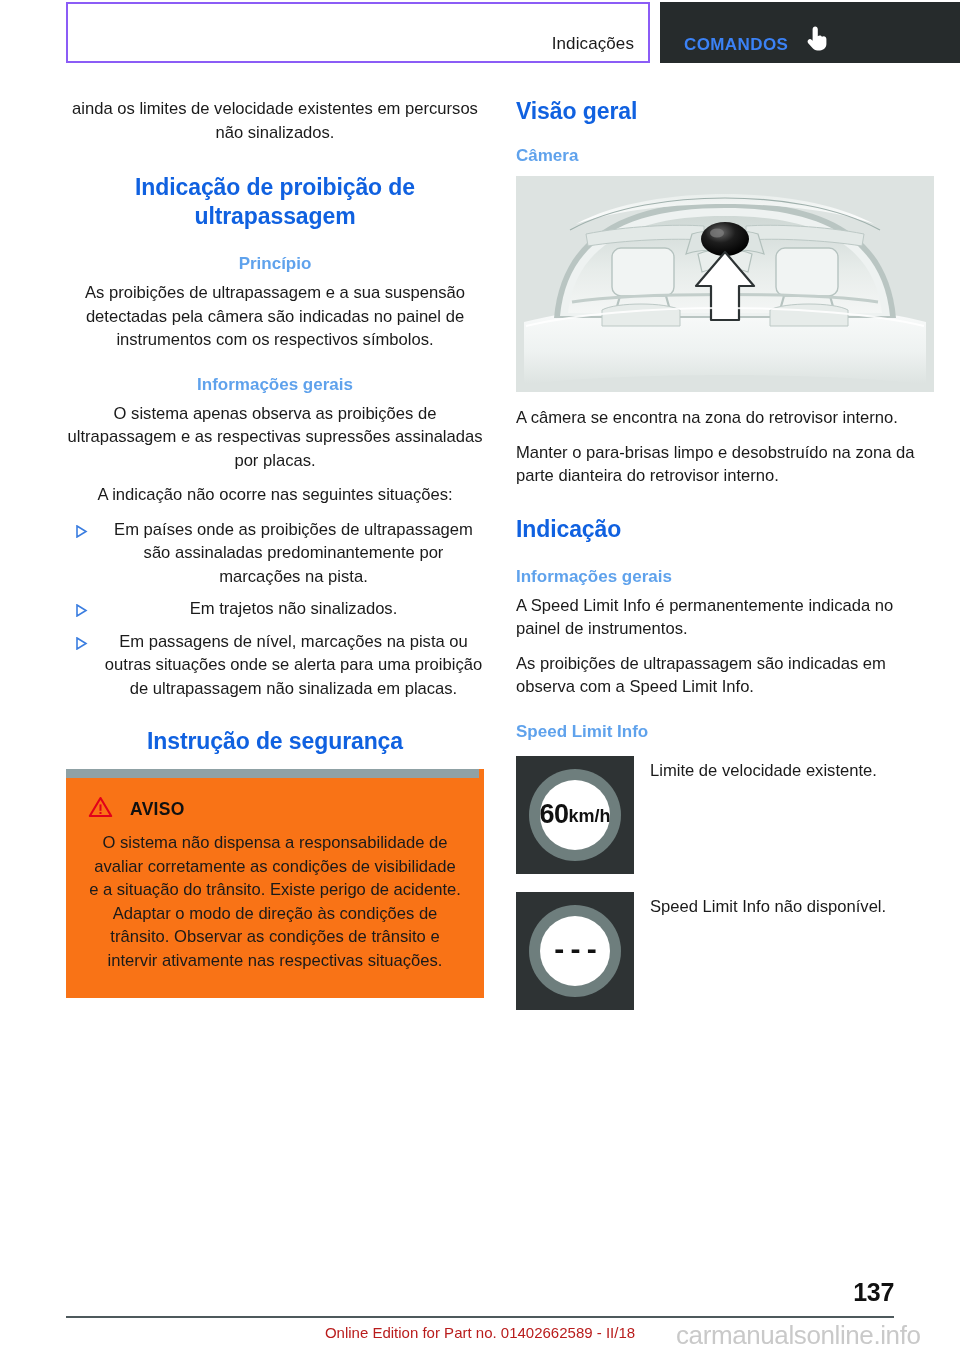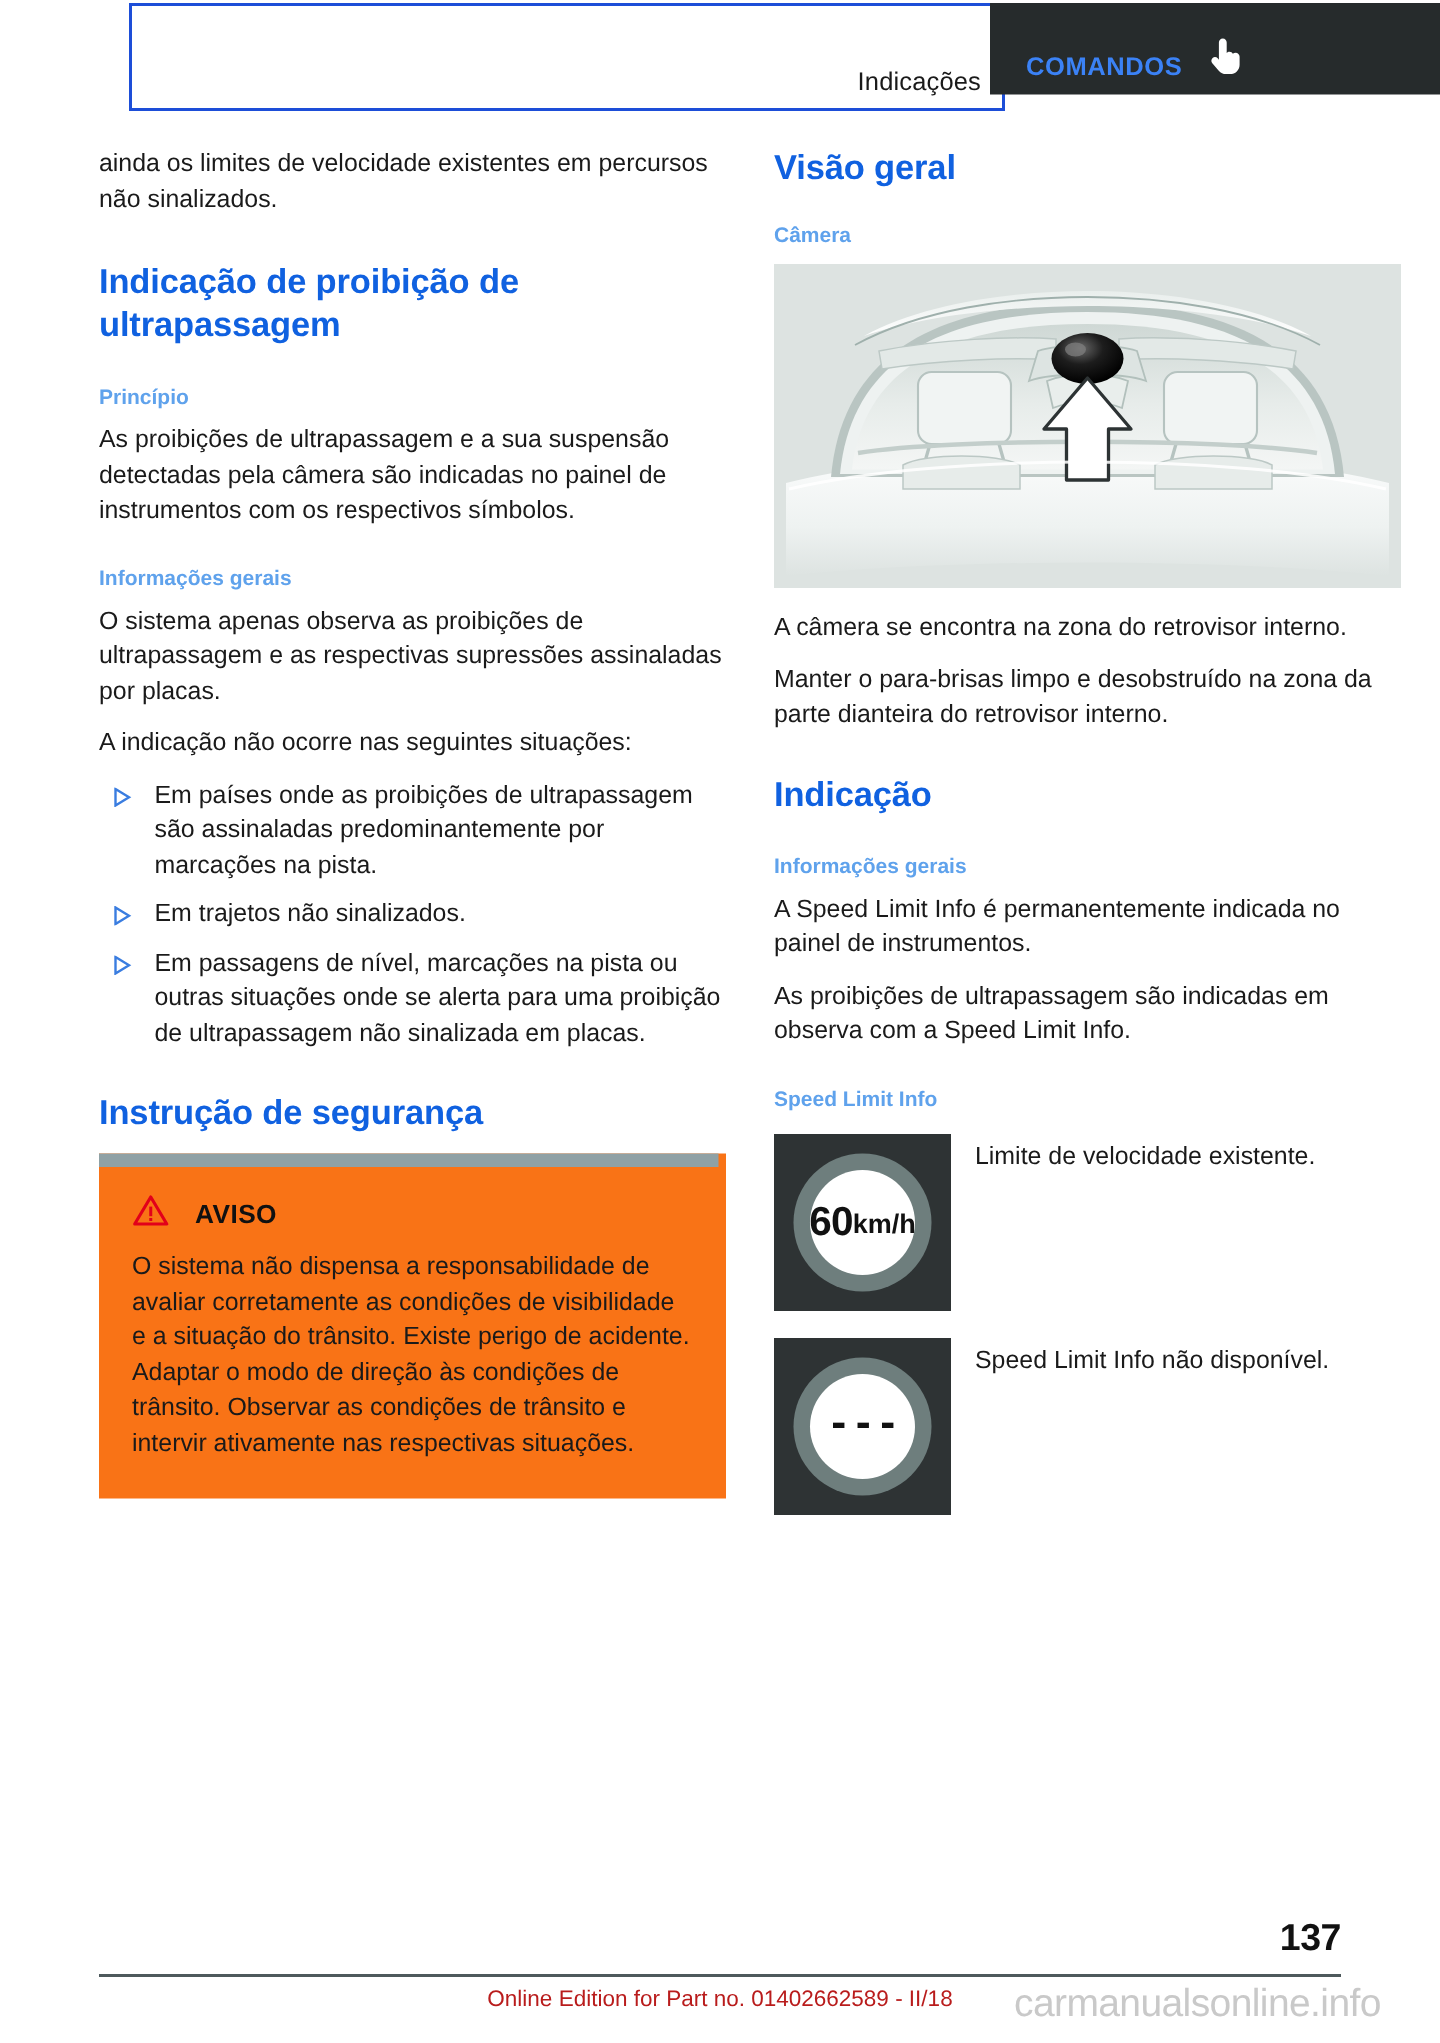--- a/index.html
+++ b/index.html
@@ -19,29 +19,28 @@
   
   .header {
     position: absolute;
     left: 0; top: 0;
     width: 960px;
     height: 70px;
   }
   .header-left-box {
     position: absolute;
     left: 66px; top: 2px;
-    width: 584px; height: 72px;
-    border: 2px solid #1d4ed8;
+    width: 584px; height: 61px;
+    border: 2px solid #8b5cf6;
     background: #ffffff;
     box-sizing: border-box;
     display: flex;
     align-items: flex-end;
     justify-content: flex-end;
     padding: 0 14px 7px 0;
-    margin-left: 20px;
   }
   .header-left-box .crumb {
     font-size: 17px;
     color: #1a1a1a;
     letter-spacing: .1px;
   }
   .header-right-box {
     position: absolute;
     left: 660px; top: 2px;
     width: 300px; height: 61px;
@@ -63,21 +62,21 @@
     margin-left: 18px;
     vertical-align: -3px;
   }
 
   
   .col {
     position: absolute;
     top: 97px;
     width: 418px;
   }
-  .col-left { left: 66px; }
+  .col-left { left: 66px; text-align: center; }
   .col-right { left: 516px; }
 
   
   p.body {
     margin: 0 0 11px 0;
     font-size: 16.6px;
     line-height: 23.5px;
     color: #1a1a1a;
   }
 
@@ -86,21 +85,21 @@
     font-size: 23px;
     line-height: 29px;
     font-weight: bold;
     color: #1061e0;
     letter-spacing: -.1px;
   }
   h1.h-main.first { margin-top: 29px; }
 
   h2.h-sub {
     margin: 21px 0 5px 0;
-    font-size: 14px;
+    font-size: 17px;
     line-height: 24px;
     font-weight: bold;
     color: #5fa2ec;
   }
   h2.h-sub.tightened { margin-top: 18px; }
 
   
   ul.bullets {
     list-style: none;
     margin: 0;

